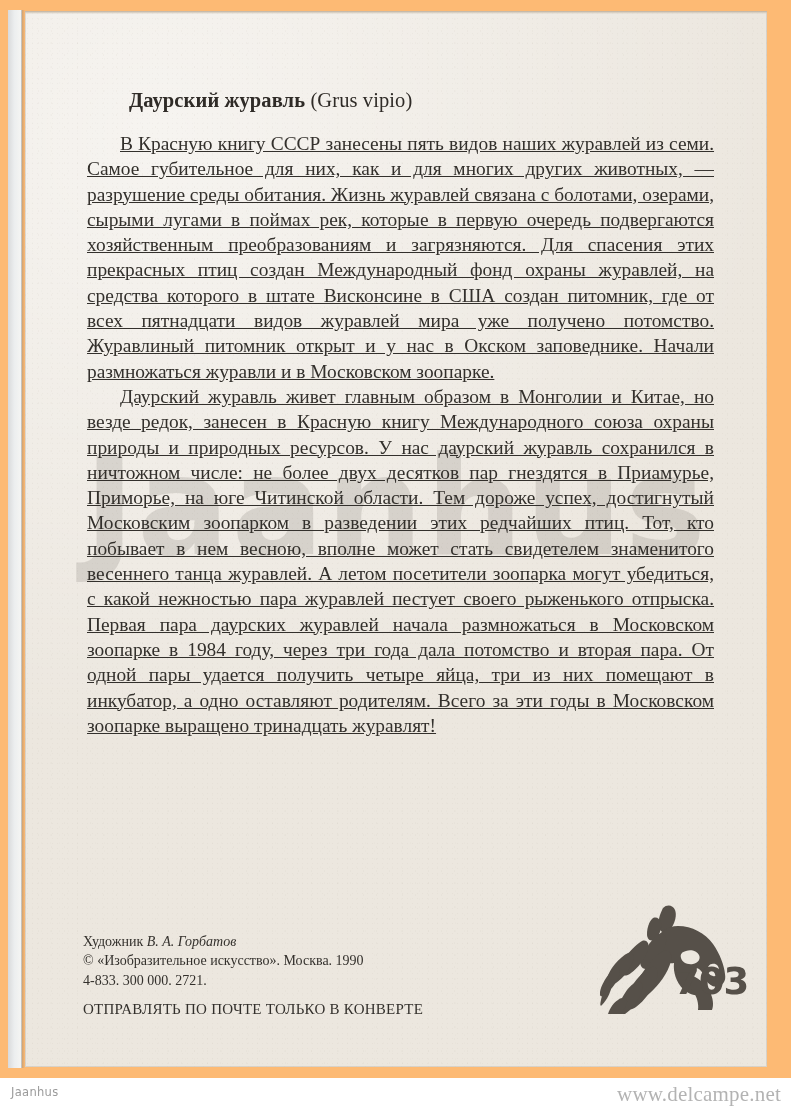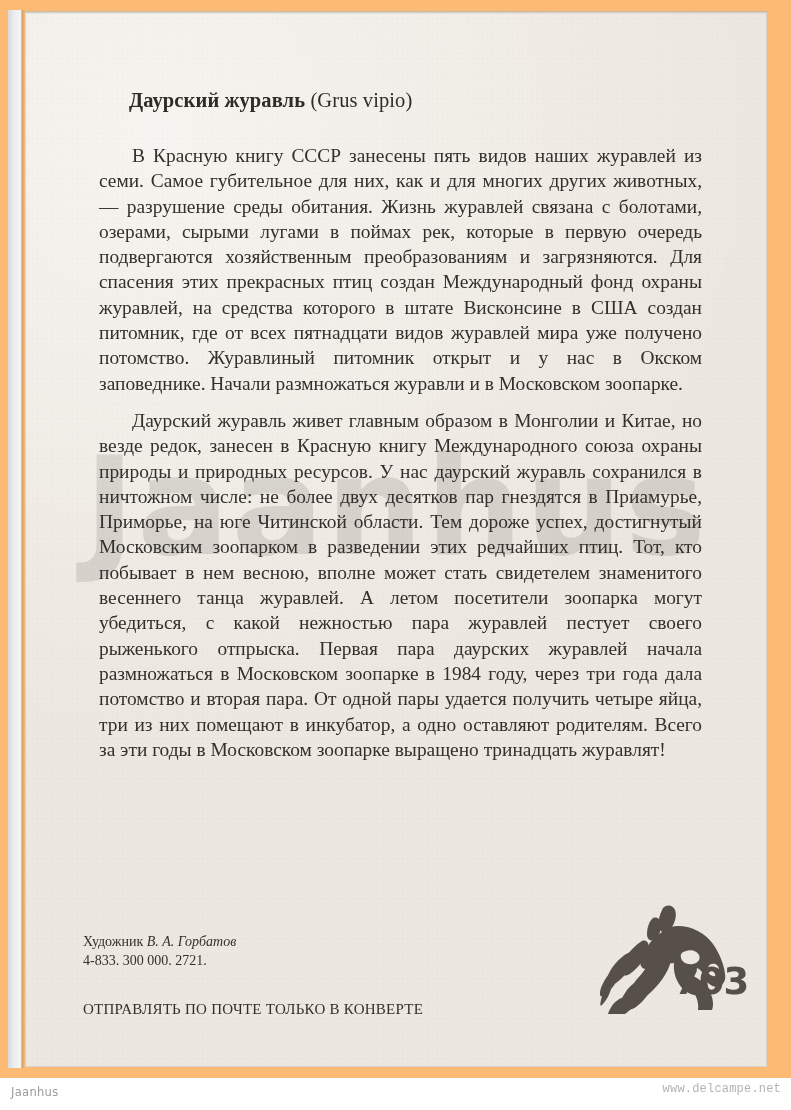--- a/index.html
+++ b/index.html
@@ -105,22 +105,23 @@
     top: 120px;
     width: 627px;
     font-size: 19.4px;
     line-height: 25.3px;
     color: #33302c;
     text-align: justify;
     text-justify: inter-word;
     hyphens: manual;
   }
   #body-text p {
-    margin: 12px;
+    margin: 0;
     text-indent: 33px;
+    text-decoration: underline;
   }
 
   
   #imprint {
     position: absolute;
     left: 58px;
     top: 921px;
     font-size: 14px;
     line-height: 19.4px;
     color: #33302c;
@@ -195,22 +196,22 @@
     top: 7px;
     font-family: "DejaVu Sans", sans-serif;
     font-size: 11.5px;
     color: #9b9b9b;
     letter-spacing: .3px;
   }
   #credit-right {
     position: absolute;
     right: 10px;
     top: 4px;
-    font-family: Liberation Mono, monospace;
-    font-size: 12px;
+    font-family: Liberation Serif, serif;
+    font-size: 21px;
     color: #b3b3b3;
     letter-spacing: .2px;
   }
 </style>
 </head>
 <body>
 
 <div id="scan">
 
   <div class="edge-strip"></div>
@@ -226,20 +227,21 @@
         <span class="sp-latin">(Grus vipio)</span>
       </div>
 
       <div id="body-text">
         <p>В Красную книгу СССР занесены пять видов наших журавлей из семи. Самое губительное для них, как и для многих других животных, — разрушение среды обитания. Жизнь журавлей связана с болотами, озерами, сырыми лугами в поймах рек, которые в первую очередь подвергаются хозяйственным преобразованиям и загрязняются. Для спасения этих прекрасных птиц создан Международный фонд охраны журавлей, на средства которого в штате Висконсине в США создан питомник, где от всех пятнадцати видов журавлей мира уже получено потомство. Журавлиный питомник открыт и у нас в Окском заповеднике. Начали размножаться журавли и в Московском зоопарке.</p>
         <p>Даурский журавль живет главным образом в Монголии и Китае, но везде редок, занесен в Красную книгу Международного союза охраны природы и природных ресурсов. У нас даурский журавль сохранился в ничтожном числе: не более двух десятков пар гнездятся в Приамурье, Приморье, на юге Читинской области. Тем дороже успех, достигнутый Московским зоопарком в разведении этих редчайших птиц. Тот, кто побывает в нем весною, вполне может стать свидетелем знаменитого весеннего танца журавлей. А летом посетители зоопарка могут убедиться, с какой нежностью пара журавлей пестует своего рыженького отпрыска. Первая пара даурских журавлей начала размножаться в Московском зоопарке в 1984 году, через три года дала потомство и вторая пара. От одной пары удается получить четыре яйца, три из них помещают в инкубатор, а одно оставляют родителям. Всего за эти годы в Московском зоопарке выращено тринадцать журавлят!</p>
       </div>
 
       <div id="imprint">
         <div><span>Художник</span> <span class="ital">В. А. Горбатов</span></div>
+        <div>© «Изобразительное искусство». Москва. 1990</div>
         <div>4-833. 300 000. 2721.</div>
       </div>
 
       <div id="mail-notice">ОТПРАВЛЯТЬ ПО ПОЧТЕ ТОЛЬКО В КОНВЕРТЕ</div>
 
       <div id="logo">
         <svg width="140" height="110" viewBox="0 0 140 110">
           <g fill="#565049">
 
             <path d="M63 4 c4 -4 10 -3 12 2 c2 5 0 12 -3 17 c-3 5 -8 7 -11 4 c-3 -3 -3 -10 -1 -16 c1 -3 2 -5 3 -7 z"></path>

